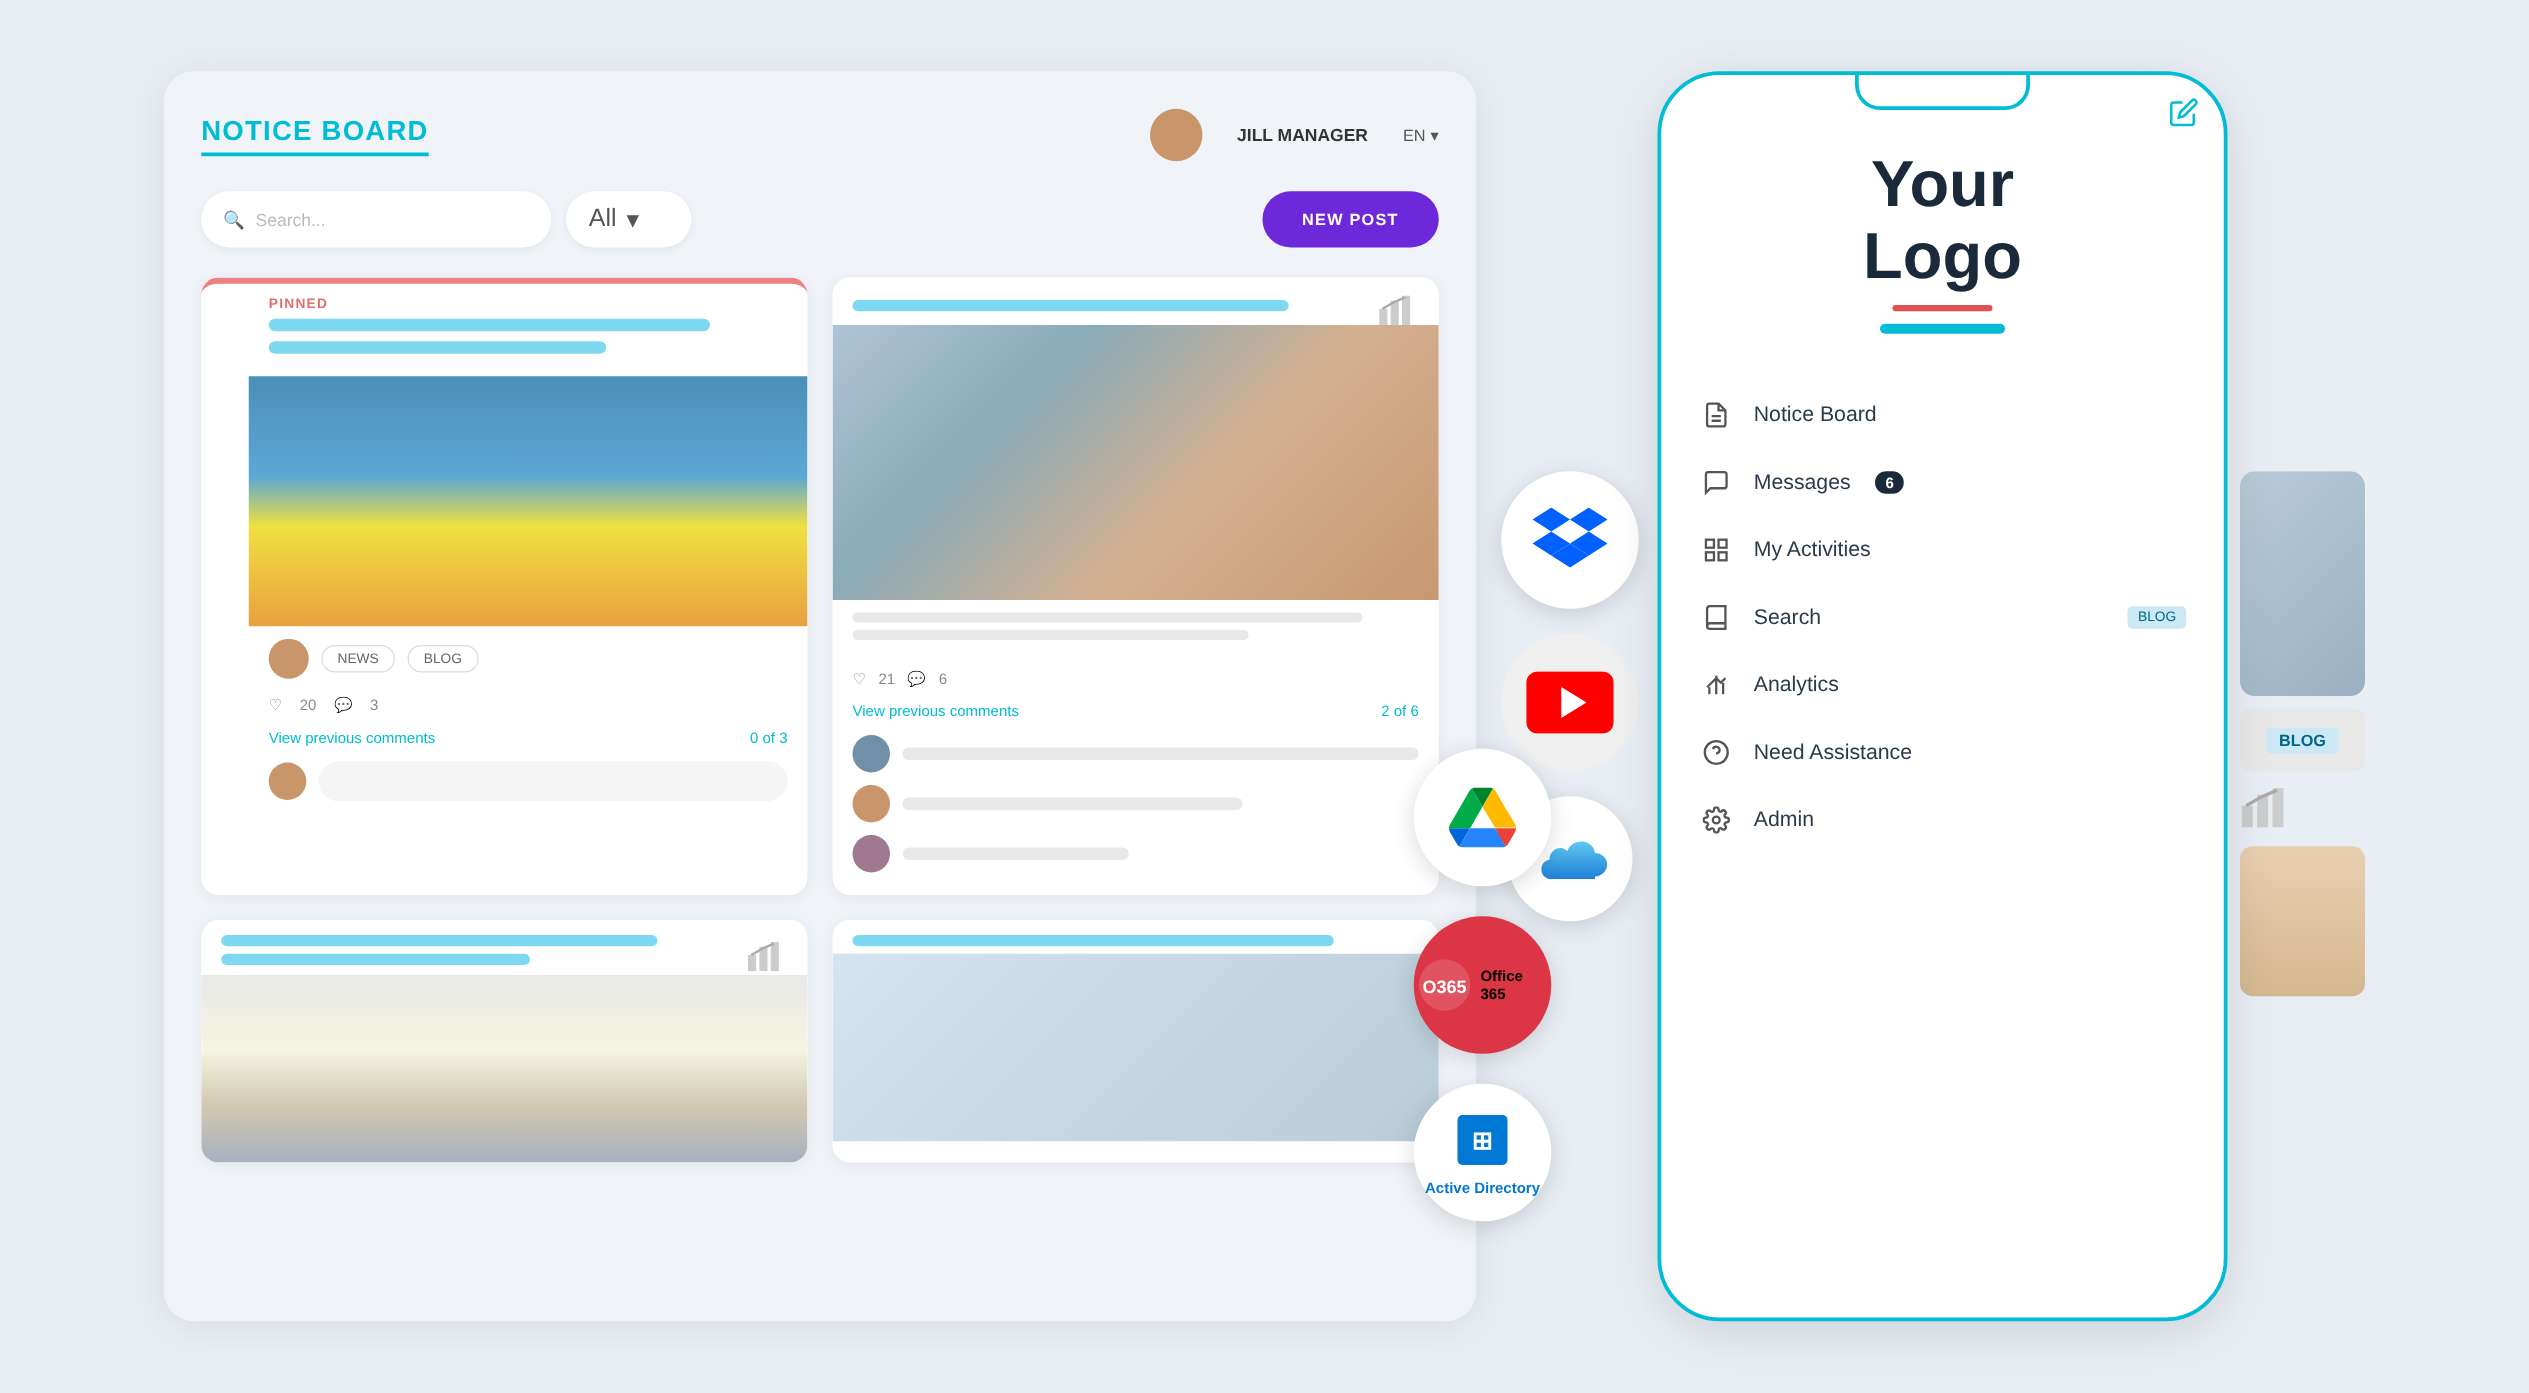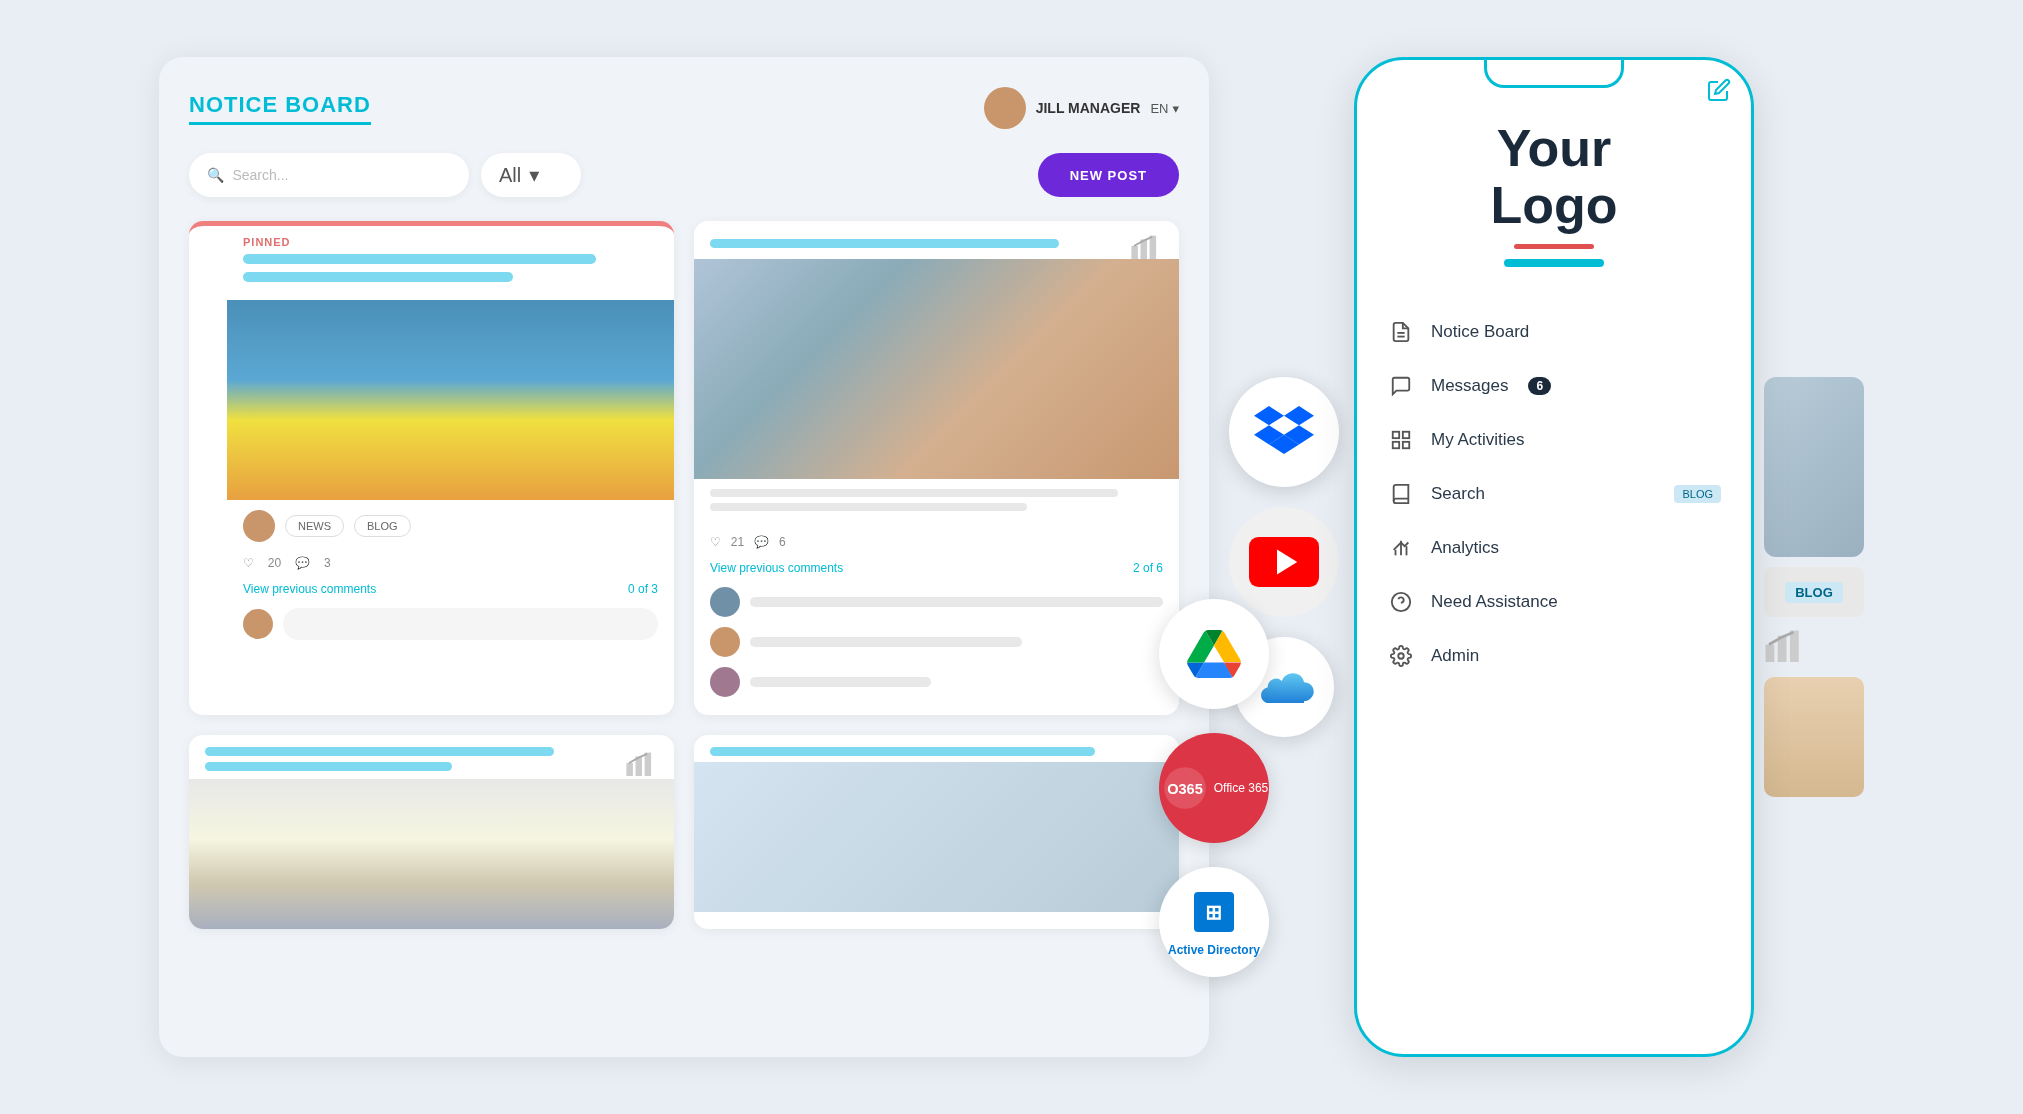--- a/index.html
+++ b/index.html
@@ -39,21 +39,21 @@
       color: #00bcd4;
       letter-spacing: 1px;
       text-transform: uppercase;
       border-bottom: 3px solid #00bcd4;
       padding-bottom: 4px;
     }
 
     .user-info {
       display: flex;
       align-items: center;
-      gap: 10px;
+      gap: 28px;
     }
 
     .avatar-face {
       width: 42px;
       height: 42px;
       border-radius: 50%;
       background: #c9956a;
       position: relative;
     }
 
@@ -321,21 +321,21 @@
     }
 
     .ad-label {
       color: #0078d4;
       font-size: 12px;
       font-weight: 600;
     }
 
     
     .mobile-panel {
-      width: 400px;
+      width: 456px;
       height: 1000px;
       background: white;
       border-radius: 50px;
       border: 3px solid #00bcd4;
       overflow: hidden;
       position: relative;
       box-shadow: 0 8px 40px rgba(0,0,0,0.12);
       display: flex;
       flex-direction: column;
     }
@@ -625,21 +625,21 @@
           <path d="m59.8 53h-32.3l-13.75 23.8c1.35.8 2.9 1.2 4.5 1.2h50.8c1.6 0 3.15-.45 4.5-1.2z" fill="#2684fc"></path>
           <path d="m73.4 26.5-12.7-22c-.8-1.4-1.95-2.5-3.3-3.3l-13.75 23.8 16.15 27h27.45c0-1.55-.4-3.1-1.2-4.5z" fill="#ffba00"></path>
         </svg>
       </div>
 
       <div class="integration-circle" style="background:#dc3545;">
         <svg width="50" height="50" viewBox="0 0 48 48">
           <ellipse cx="24" cy="24" rx="20" ry="20" fill="rgba(255,255,255,0.15)"></ellipse>
           <text x="24" y="30" text-anchor="middle" font-size="14" font-weight="bold" fill="white" font-family="sans-serif">O365</text>
         </svg>
-        <span style="color:#ffffff;font-size:12px;font-weight:400;">Office 365</span>
+        <span style="color:#000000;font-size:12px;font-weight:700;">Office 365</span>
       </div>
 
       <div class="ad-circle">
         <svg width="50" height="50" viewBox="0 0 50 50">
           <rect x="5" y="5" width="40" height="40" rx="4" fill="#0078d4"></rect>
           <text x="25" y="32" text-anchor="middle" font-size="20" fill="white" font-weight="bold">⊞</text>
         </svg>
         <span class="ad-label">Active Directory</span>
       </div>
     </div>

